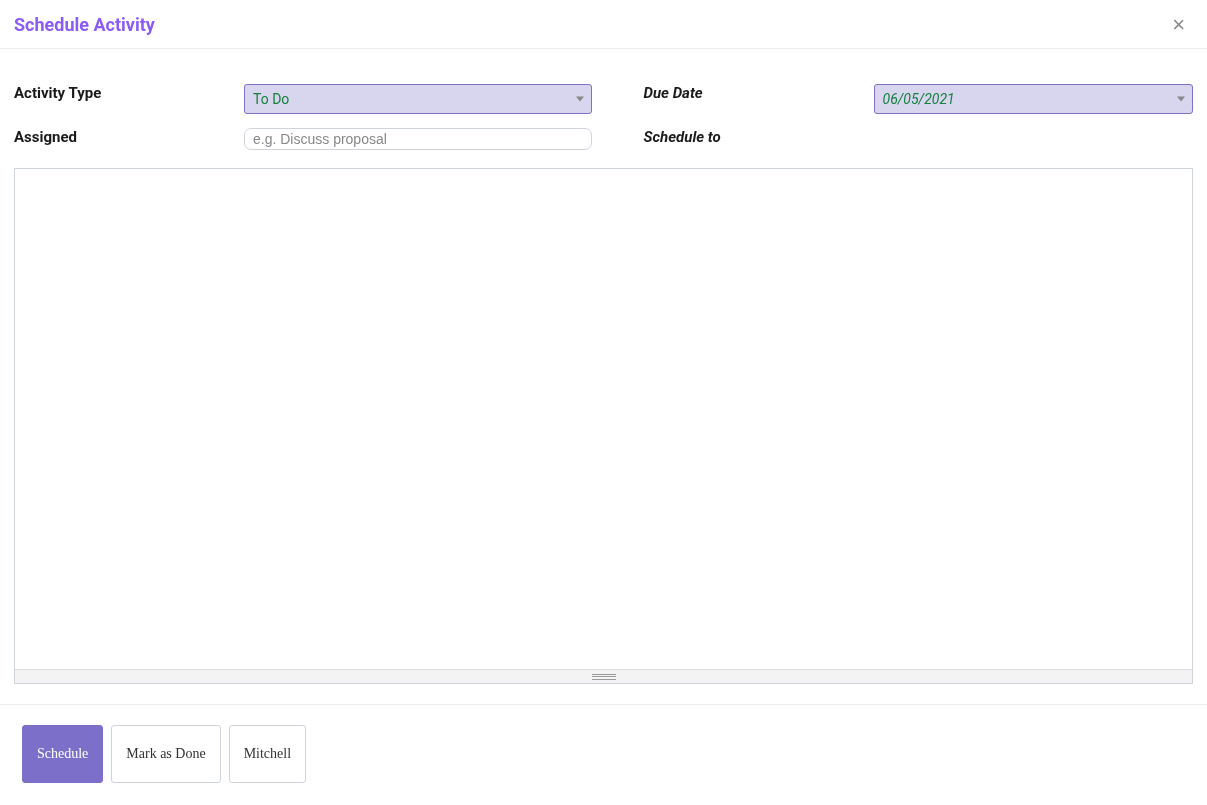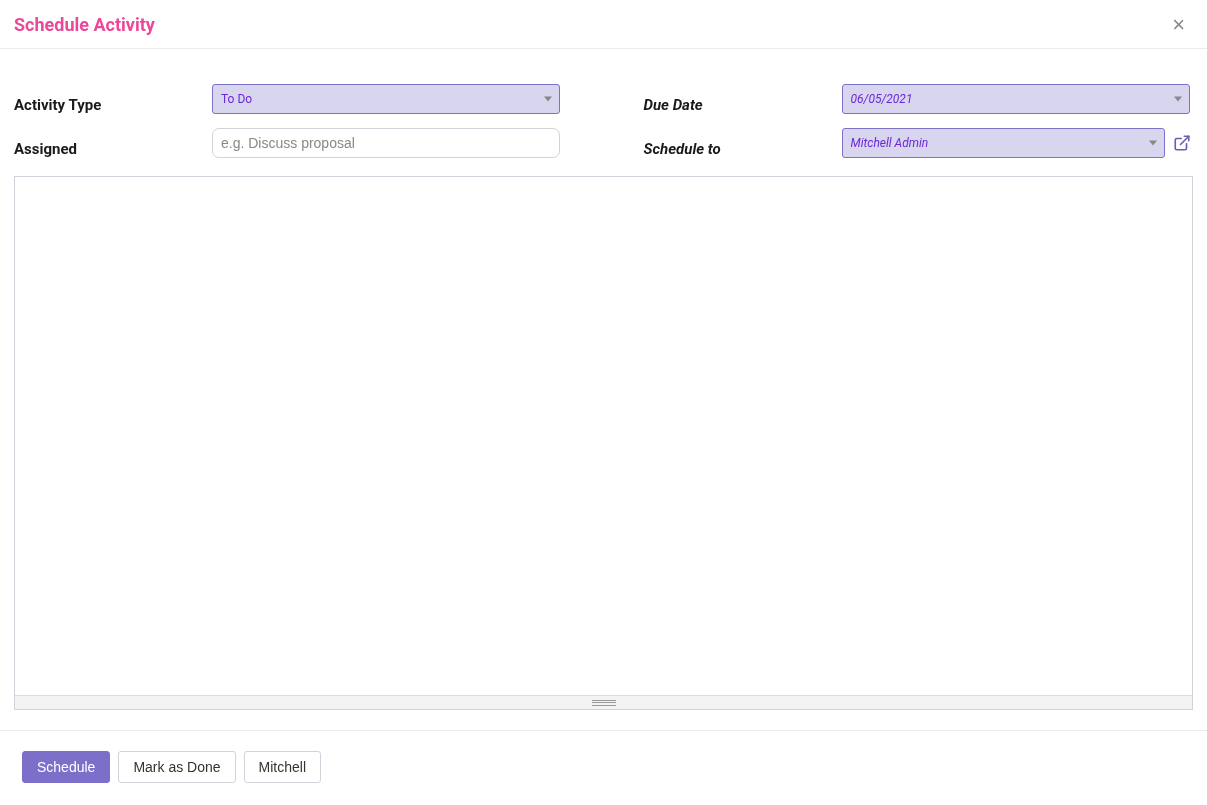--- a/index.html
+++ b/index.html
@@ -25,21 +25,21 @@
     .dialog-header {
       display: flex;
       justify-content: space-between;
       align-items: flex-start;
       padding: 14px 18px 12px 14px;
       border-bottom: 1px solid #e9ecef;
     }
     .dialog-title {
       font-size: 18px;
       font-weight: 700;
-      color: #ec4899;
+      color: #8b5cf6;
     }
     .close-btn {
       background: none;
       border: none;
       font-size: 22px;
       line-height: 1;
       color: #888;
       cursor: pointer;
       padding: 0 4px;
     }
@@ -52,21 +52,22 @@
     }
     .form-grid {
       display: grid;
       grid-template-columns: 50% 50%;
       column-gap: 0;
       row-gap: 14px;
       margin-bottom: 18px;
     }
     .field-row {
       display: flex;
-      align-items: flex-end;
+      align-items: flex-start;
+      gap: 32px;
     }
     .field-label {
       width: 198px;
       font-size: 15px;
       font-weight: 700;
       color: #1a1a1a;
       flex-shrink: 0;
     }
     .field-control {
       flex: 1;
@@ -74,22 +75,22 @@
       align-items: center;
       gap: 6px;
     }
     .odoo-select {
       flex: 1;
       height: 30px;
       background: #d8d5ee;
       border: 1px solid #7d72c8;
       border-radius: 3px;
       padding: 0 26px 0 8px;
-      font-size: 12px;
-      color: #6d28d9;
+      font-size: 14px;
+      color: #15803d;
       appearance: none;
       position: relative;
       cursor: pointer;
       display: flex;
       align-items: center;
     }
     .select-wrapper {
       position: relative;
       flex: 1;
       max-width: 348px;
@@ -105,21 +106,21 @@
       pointer-events: none;
       width: 0;
       height: 0;
       border-left: 4px solid transparent;
       border-right: 4px solid transparent;
       border-top: 5px solid #888;
     }
     .text-input {
       flex: 1;
       max-width: 348px;
-      height: 30px;
+      height: 22px;
       border: 1px solid #ced4da;
       border-radius: 7px;
       padding: 0 8px;
       font-size: 14px;
       background: #fff;
     }
     .text-input::placeholder {
       color: #888;
     }
     .external-link {
@@ -170,27 +171,28 @@
       height: 1px;
       background: #999;
     }
     .dialog-footer {
       border-top: 1px solid #e9ecef;
       padding: 20px 14px 22px 22px;
       display: flex;
       gap: 8px;
     }
     .btn {
-      padding: 7px 14px;
+      padding: 20px 14px;
       font-size: 14px;
       border-radius: 3px;
       cursor: pointer;
       border: 1px solid #ced4da;
       background: #fff;
       color: #333;
+      font-family: Liberation Serif, serif;
     }
     .btn-primary {
       background: #7c6fc9;
       border-color: #7c6fc9;
       color: #fff;
     }
   </style>
 </head>
 <body>
 
@@ -229,33 +231,20 @@
 
       <div class="field-row">
         <div class="field-label">Assigned</div>
         <div class="field-control">
           <input type="text" class="text-input" placeholder="e.g. Discuss proposal" style="">
         </div>
       </div>
 
       <div class="field-row field-right">
         <div class="field-label">Schedule to</div>
-        <div class="field-control">
-          <div class="select-wrapper">
-            <div class="odoo-select">Mitchell Admin</div>
-            <div class="select-arrow"></div>
-          </div>
-          <div class="external-link">
-            <svg width="18" height="18" viewBox="0 0 24 24" fill="none" stroke="currentColor" stroke-width="2.2" stroke-linecap="round" stroke-linejoin="round">
-              <path d="M18 13v6a2 2 0 0 1-2 2H5a2 2 0 0 1-2-2V8a2 2 0 0 1 2-2h6"></path>
-              <polyline points="15 3 21 3 21 9"></polyline>
-              <line x1="10" y1="14" x2="21" y2="3"></line>
-            </svg>
-          </div>
-        </div>
       </div>
 
     </div>
 
     <div class="notes-area">
       <div class="notes-content" contenteditable="true" style=""></div>
       <div class="resize-handle">
         <div class="resize-lines">
           <div></div>
             <div></div>

